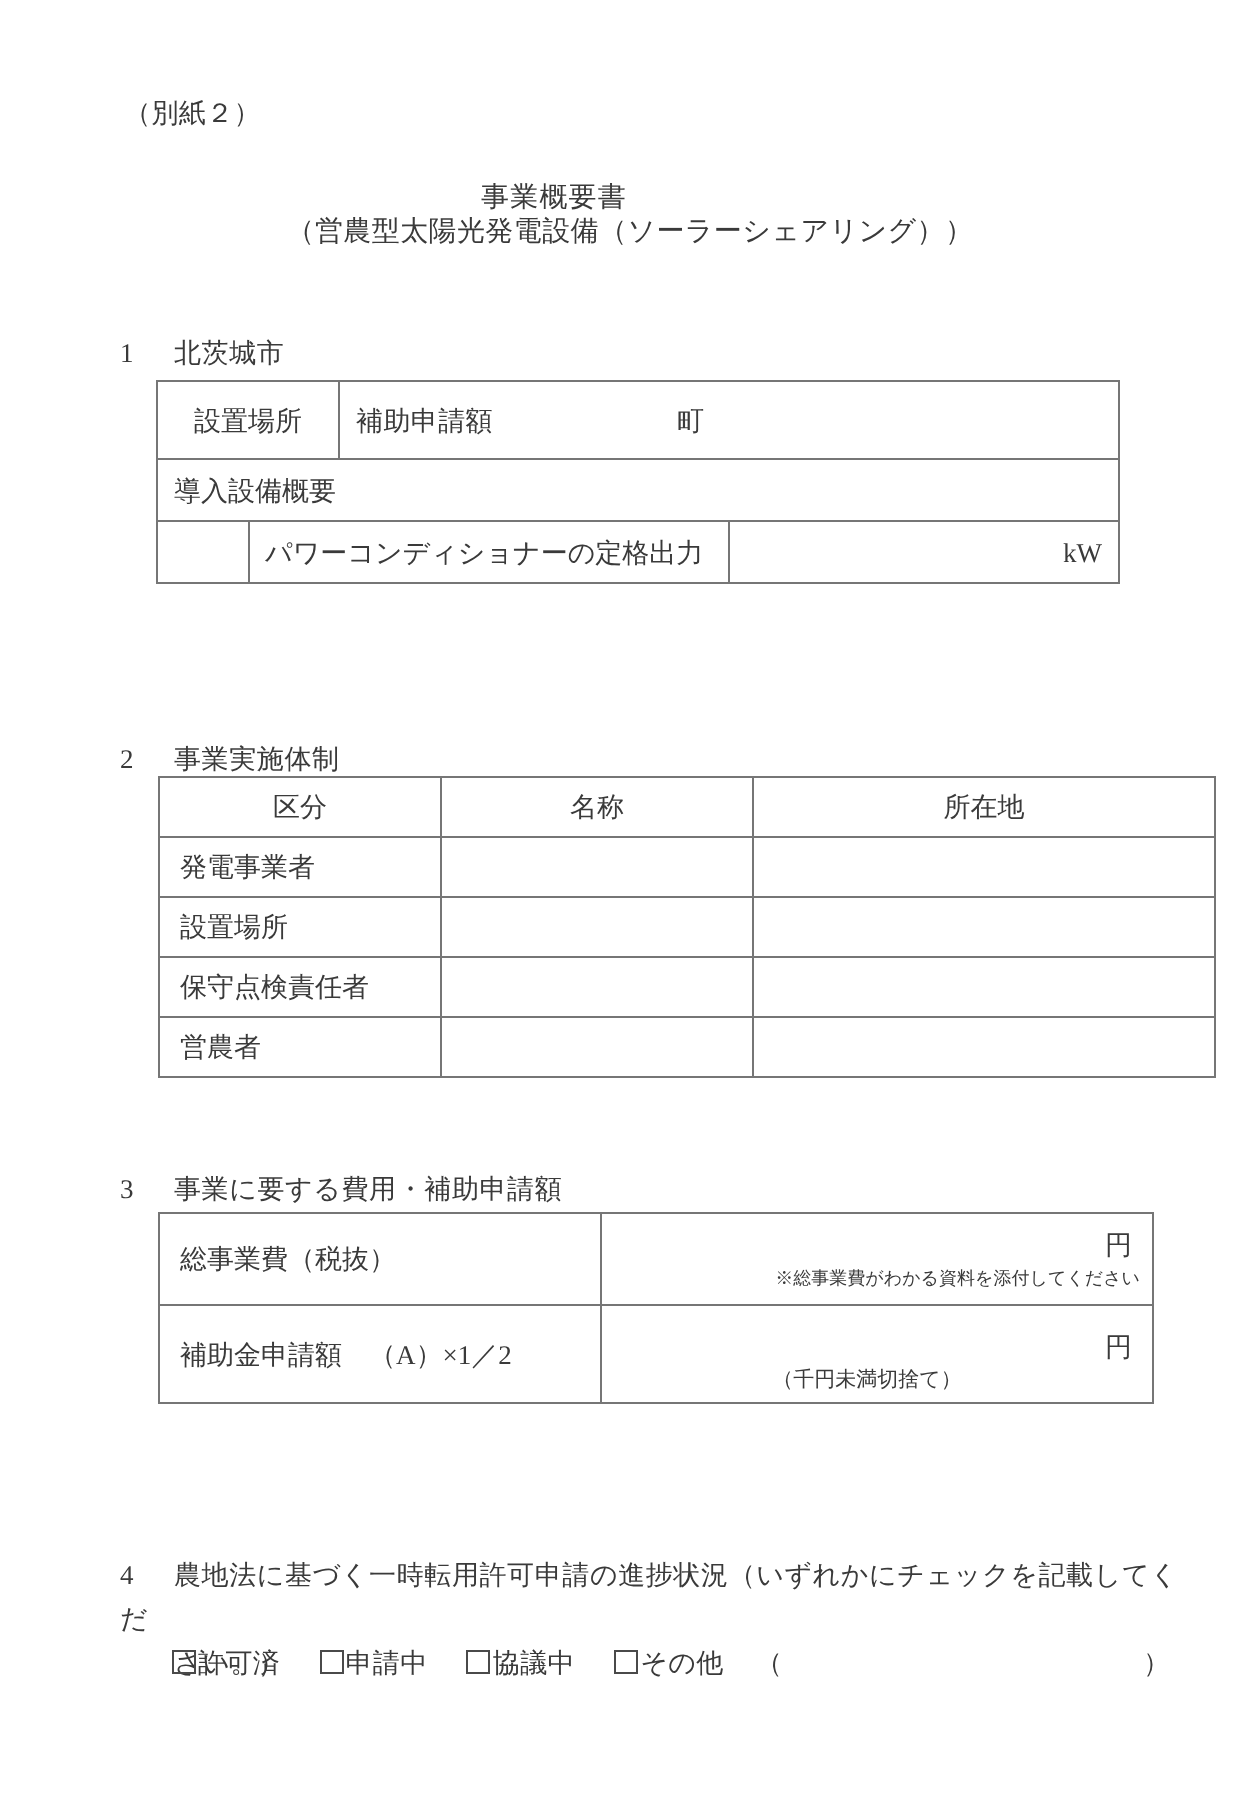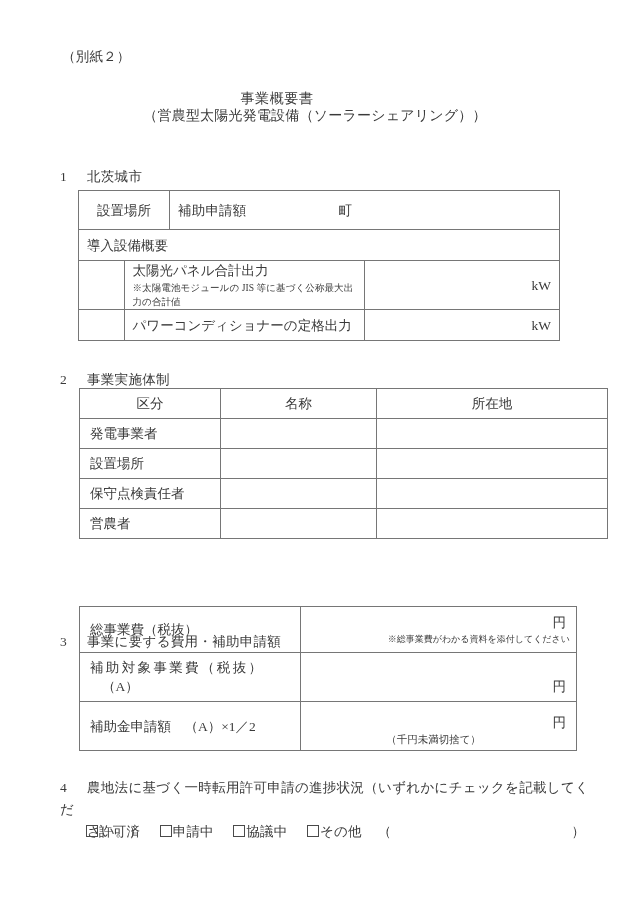--- a/index.html
+++ b/index.html
@@ -60,21 +60,21 @@
     font-size: 13.5px;
     letter-spacing: 0.3px;
     white-space: nowrap;
   }
   .section-heading .num {
     display: inline-block;
     width: 27px;
   }
   .sec1-h { left: 60px; top: 168px; }
   .sec2-h { left: 60px; top: 371px; }
-  .sec3-h { left: 60px; top: 586px; margin-top: 47px; }
+  .sec3-h { left: 60px; top: 586px; }
   .sec4-h { left: 60px; top: 777px; width: 540px; white-space: normal; line-height: 22px; }
   .sec4-h .wrap-indent { display:block; padding-left: 27px; }
 
   
   table.form {
     position: absolute;
     border-collapse: collapse;
     table-layout: fixed;
     font-size: 13.5px;
     color: #3a3a3a;
@@ -206,28 +206,20 @@
       <tr class="r-place">
         <td class="c-label" colspan="2">設置場所</td>
         <td colspan="2">
           <span class="place-value"><span>補助申請額</span><span class="gap"></span><span>町</span></span>
         </td>
       </tr>
       <tr class="r-equip-title">
         <td colspan="4">導入設備概要</td>
       </tr>
       <tr>
-        <td class="indent-col blank nb-bottom" rowspan="1"></td>
-        <td colspan="2">
-          <div class="cell-main-line">太陽光パネル合計出力</div>
-          <div class="cell-note-line">※太陽電池モジュールの JIS 等に基づく公称最大出力の合計値</div>
-        </td>
-        <td class="kw-col kw-unit">kW</td>
-      </tr>
-      <tr>
         <td class="indent-col blank nb-top"></td>
         <td colspan="2" style="height:30px">パワーコンディショナーの定格出力</td>
         <td class="kw-unit">kW</td>
       </tr>
     </tbody>
   </table>
 
   <div class="section-heading sec2-h">
     <span class="num">2</span><span>事業実施体制</span>
   </div>
@@ -271,29 +263,20 @@
 
   <table class="form" id="table-cost">
     <tbody>
       <tr class="r1">
         <td class="col-item item">総事業費（税抜）</td>
         <td class="col-amount amount-cell">
           <div class="amount-yen">円</div>
           <div class="amount-note">※総事業費がわかる資料を添付してください</div>
         </td>
       </tr>
-      <tr class="r2">
-        <td class="item">
-          <span class="spread">補助対象事業費（税抜）</span>
-          <span class="sub-a">（A）</span>
-        </td>
-        <td class="amount-cell">
-          <div class="amount-yen" style="padding-top:18px">円</div>
-        </td>
-      </tr>
       <tr class="r3">
         <td class="item">補助金申請額　（A）×1／2</td>
         <td class="amount-cell">
           <div class="amount-yen" style="padding-top:8px">円</div>
           <div class="amount-note-md">（千円未満切捨て）</div>
         </td>
       </tr>
     </tbody>
   </table>
 

